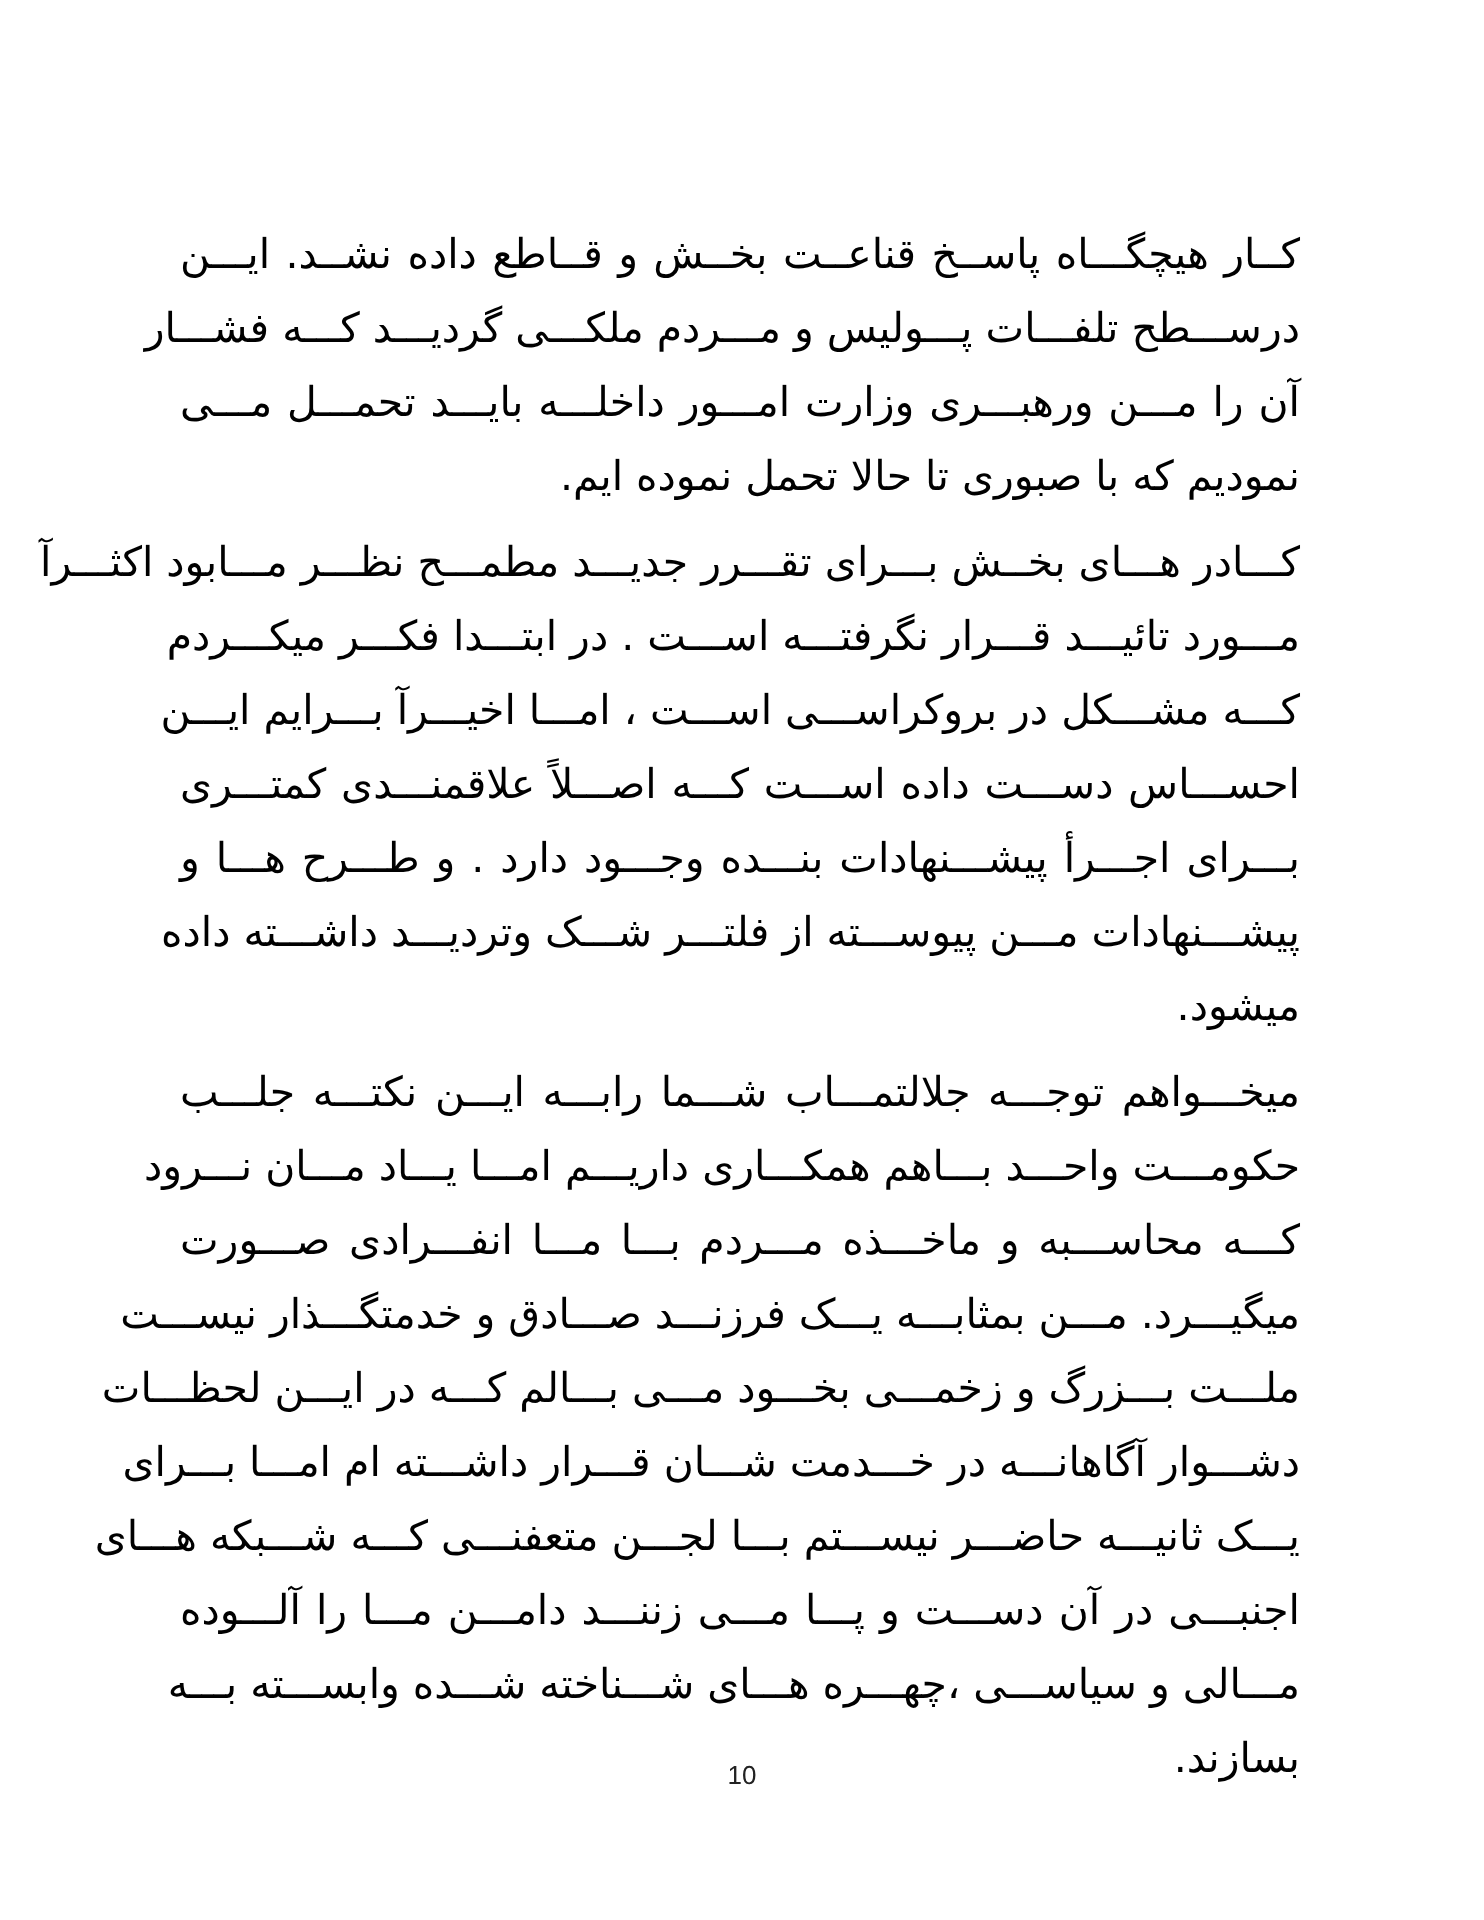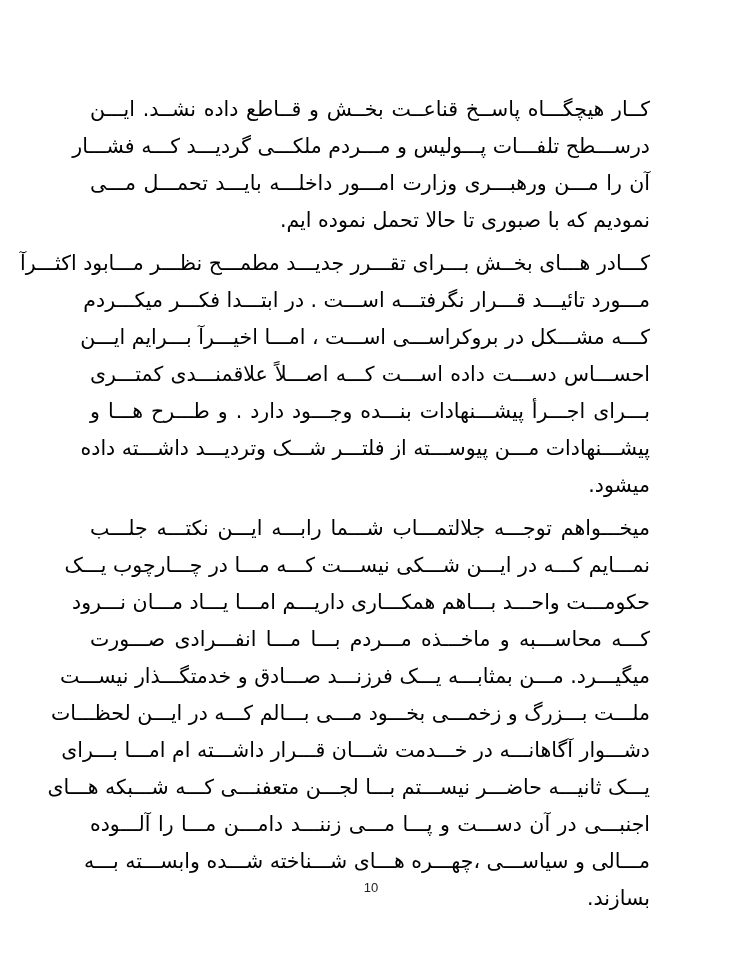--- a/index.html
+++ b/index.html
@@ -18,21 +18,21 @@
     .page {
       position: absolute;
       left: 0; top: 0;
       width: 742px;
       height: 960px;
       background: #ffffff;
     }
     .content {
       position: absolute;
       left: 90px;
-      top: 91px;
+      top: 109px;
       width: 560px;
       direction: rtl;
     }
     .para {
       margin: 0 0 6px 0;
     }
     .line {
       display: block;
       height: 37px;
       line-height: 37px;
@@ -78,21 +78,20 @@
       <span class="line">مـــورد تائیـــد قـــرار نگرفتـــه اســـت . در ابتـــدا فکـــر میکـــردم</span>
       <span class="line">کـــه مشـــکل در بروکراســـی اســـت ، امـــا اخیـــرآ بـــرایم ایـــن</span>
       <span class="line">احســـاس دســـت داده اســـت کـــه اصـــلاً علاقمنـــدی کمتـــری</span>
       <span class="line">بـــرای اجـــرأ پیشـــنهادات بنـــده وجـــود دارد . و طـــرح هـــا و</span>
       <span class="line">پیشـــنهادات مـــن پیوســـته از فلتـــر شـــک وتردیـــد داشـــته داده</span>
       <span class="line last">میشود.</span>
     </p>
 
     <p class="para">
       <span class="line">میخـــواهم توجـــه جلالتمـــاب شـــما رابـــه ایـــن نکتـــه جلـــب</span>
-      <span class="line">نمـــایم کـــه در ایـــن شـــکی نیســـت کـــه مـــا در چـــارچوب یـــک</span>
       <span class="line">حکومـــت واحـــد بـــاهم همکـــاری داریـــم امـــا یـــاد مـــان نـــرود</span>
       <span class="line">کـــه محاســـبه و ماخـــذه مـــردم بـــا مـــا انفـــرادی صـــورت</span>
       <span class="line">میگیـــرد. مـــن بمثابـــه یـــک فرزنـــد صـــادق و خدمتگـــذار نیســـت</span>
       <span class="line">ملـــت بـــزرگ و زخمـــی بخـــود مـــی بـــالم کـــه در ایـــن لحظـــات</span>
       <span class="line">دشـــوار آگاهانـــه در خـــدمت شـــان قـــرار داشـــته ام امـــا بـــرای</span>
       <span class="line">یـــک ثانیـــه حاضـــر نیســـتم  بـــا لجـــن متعفنـــی کـــه شـــبکه هـــای</span>
       <span class="line">اجنبـــی در آن دســـت و پـــا مـــی زننـــد دامـــن مـــا را آلـــوده</span>
       <span class="line">مـــالی و سیاســـی ،چهـــره هـــای شـــناخته شـــده وابســـته بـــه</span>
       <span class="line last">بسازند.</span>
     </p>

